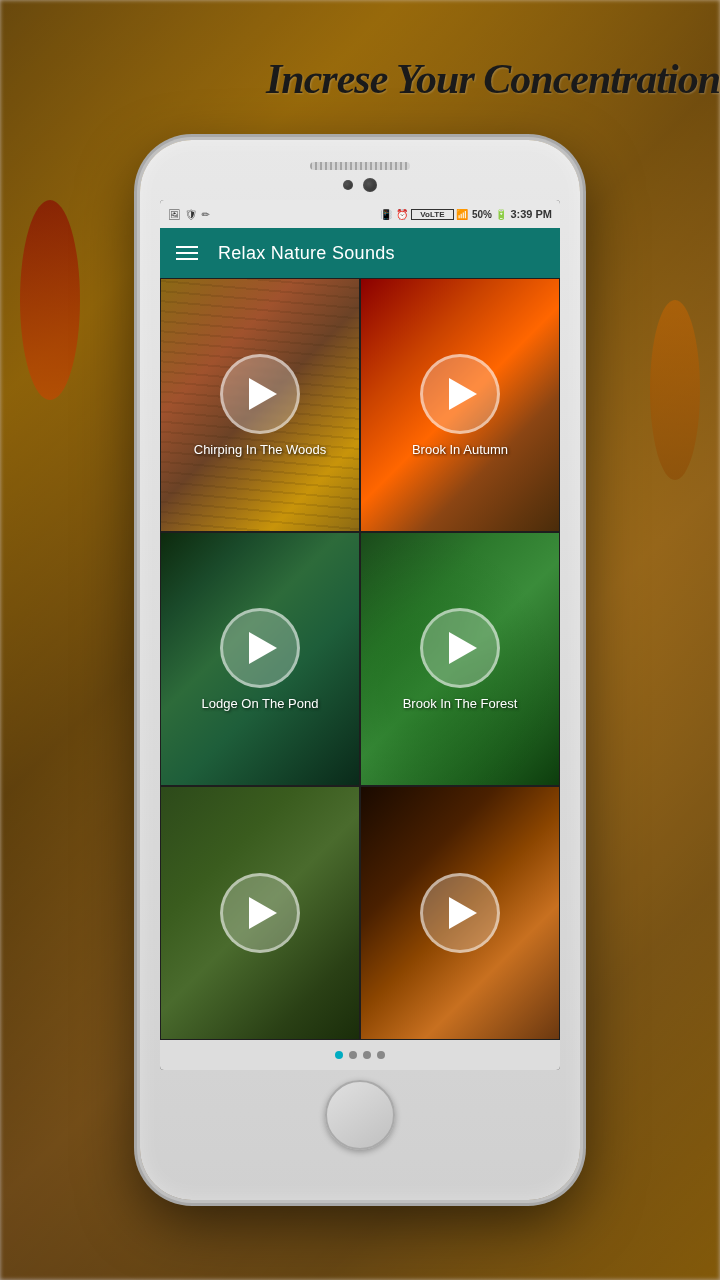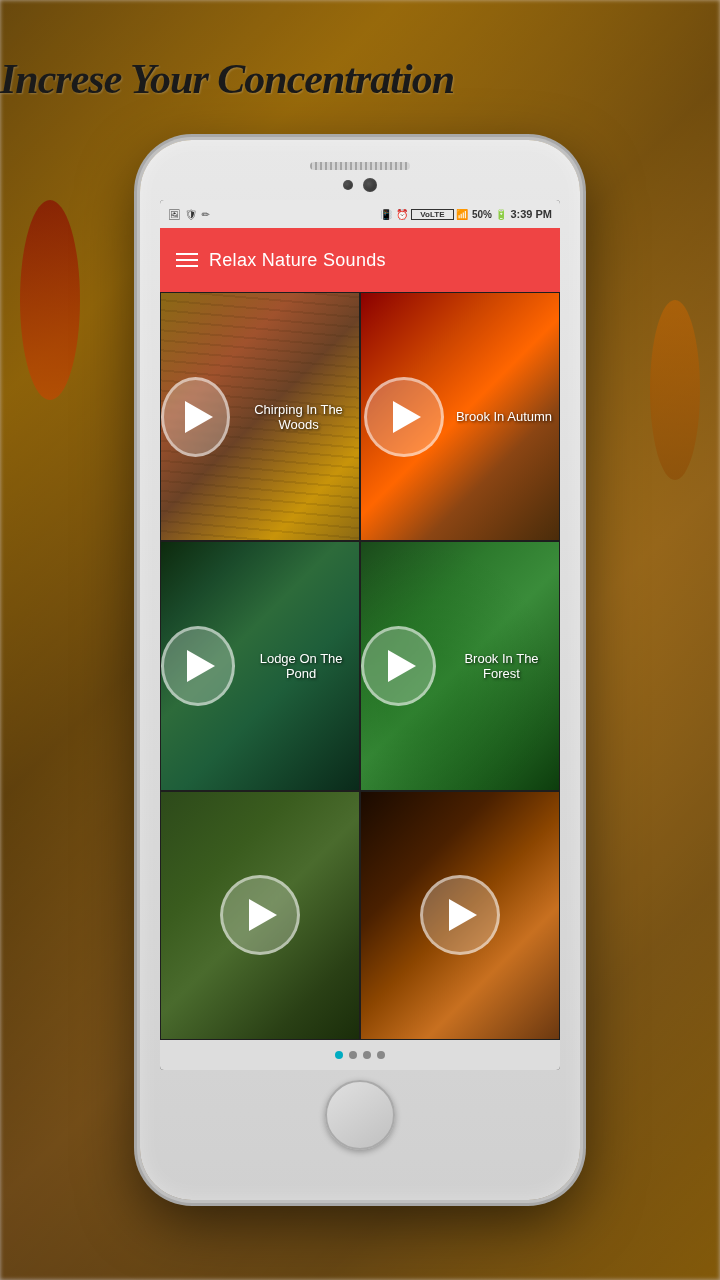--- a/index.html
+++ b/index.html
@@ -26,21 +26,21 @@
       inset: 0;
       background: radial-gradient(ellipse at 70% 40%, rgba(180,120,20,0.6) 0%, rgba(60,30,5,0.4) 100%);
       z-index: 1;
     }
 
     
     .page-title {
       position: absolute;
       top: 55px;
       left: 0; right: 0;
-      text-align: left;
+      text-align: right;
       font-family: Georgia, serif;
       font-style: italic;
       font-weight: 900;
       font-size: 42px;
       color: #1a1a1a;
       z-index: 10;
       text-shadow: 1px 1px 2px rgba(255,255,255,0.2);
       letter-spacing: -1px;
     }
 
@@ -130,26 +130,26 @@
       display: flex;
       align-items: center;
       gap: 3px;
       font-size: 10px;
       color: #333;
       font-weight: bold;
     }
 
     
     .app-bar {
-      background: #ef4444;
-      height: 64px;
+      background: #0f766e;
+      height: 50px;
       display: flex;
       align-items: center;
       padding: 0 16px;
-      gap: 11px;
+      gap: 20px;
       flex-shrink: 0;
     }
 
     .hamburger {
       display: flex;
       flex-direction: column;
       gap: 4px;
       cursor: pointer;
     }
 
@@ -213,21 +213,21 @@
 
     .cell-bg.sunset {
       background: linear-gradient(135deg, #1a0a00 0%, #4a2000 30%, #8B4500 50%, #C87020 70%, #6B3810 100%);
     }
 
     
     .play-overlay {
       position: absolute;
       inset: 0;
       display: flex;
-      flex-direction: row;
+      flex-direction: column;
       align-items: center;
       justify-content: center;
       gap: 8px;
     }
 
     .play-circle {
       width: 80px;
       height: 80px;
       border-radius: 50%;
       background: rgba(255,255,255,0.25);

